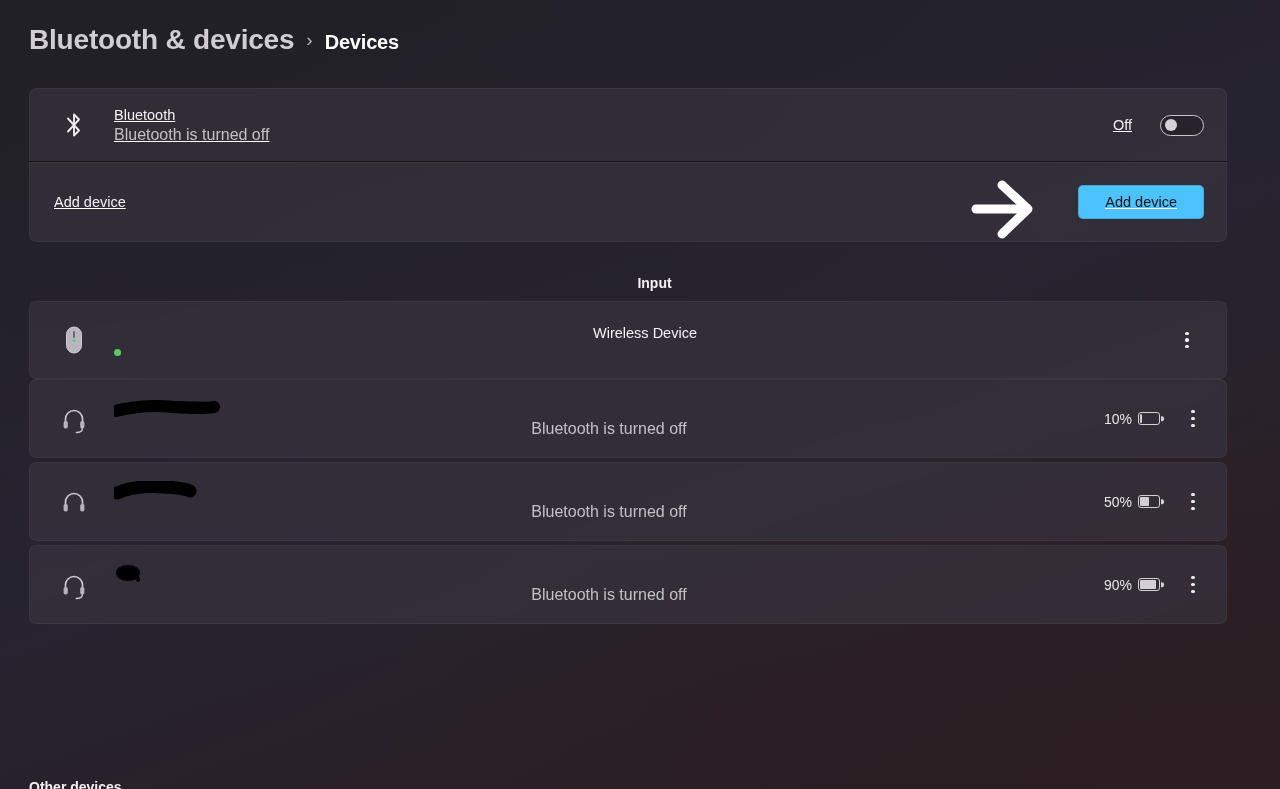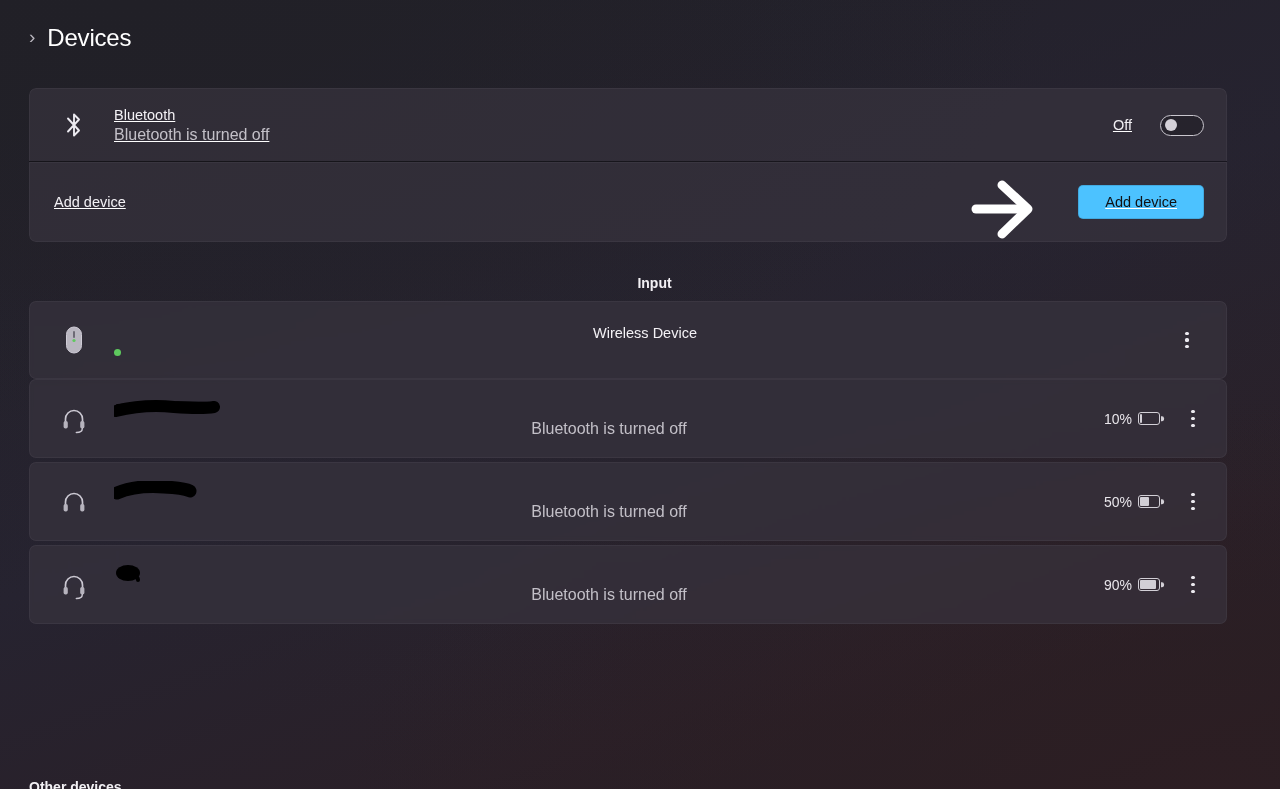--- a/index.html
+++ b/index.html
@@ -50,22 +50,22 @@
     letter-spacing: -0.2px;
   }
   .crumb-sep {
     font-size: 19px;
     color: #b8b5bd;
     font-weight: 400;
     position: relative;
     top: -3px;
   }
   .crumb-current {
-    font-size: 24px;
-    font-weight: 400;
+    font-size: 20px;
+    font-weight: 700;
     color: #ffffff;
     letter-spacing: -0.2px;
   }
 
   
   .card {
     background: rgba(58,54,64,0.62);
     border: 1px solid rgba(255,255,255,0.045);
     border-radius: 7px;
     margin: 0 53px 0 29px;
@@ -247,20 +247,21 @@
     top: 779px;
   }
 </style>
 </head>
 <body>
 
 <div id="page">
   <div class="content">
 
     <div class="breadcrumb">
+      <span class="crumb-parent">Bluetooth &amp; devices</span>
       <span class="crumb-sep">›</span>
       <span class="crumb-current">Devices</span>
     </div>
 
     <div class="card-group">
 
       <div class="row-card">
         <div class="row">
           <div class="row-icon">
             <svg width="22" height="26" viewBox="0 0 22 26">

